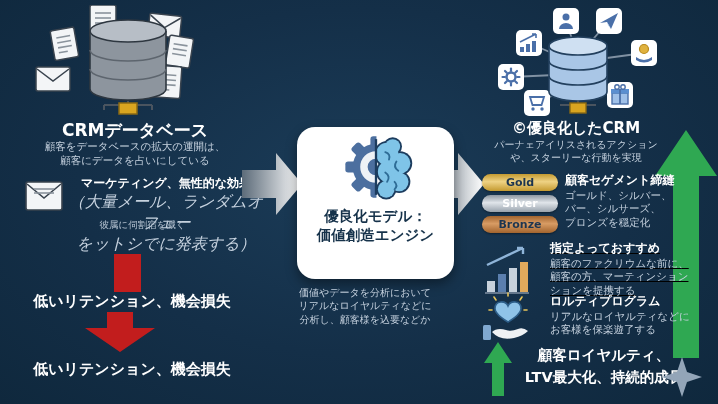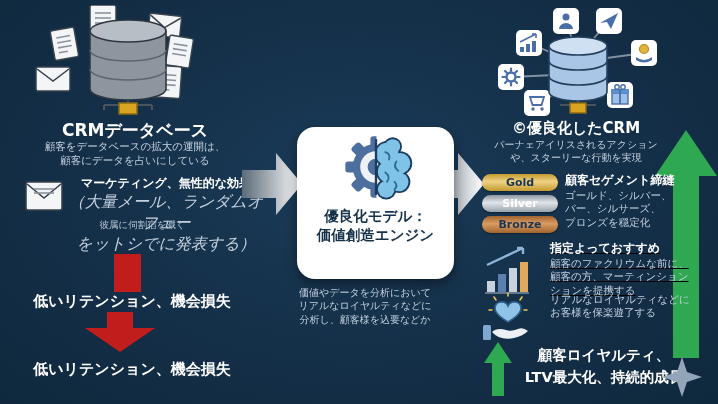--- a/index.html
+++ b/index.html
@@ -365,20 +365,21 @@
         <line x1="26" y1="4" x2="26" y2="1"></line>
         <line x1="38" y1="8" x2="40" y2="5"></line>
       <line x1="10" y1="18" x2="7" y2="18"></line>
         <line x1="42" y1="18" x2="45" y2="18"></line>
     </g>
     <path d="M26,14 c-2.5,-6 -13,-5.5 -13,2.5 c0,6.5 13,13.5 13,13.5 c0,0 13,-7 13,-13.5 c0,-8 -10.5,-8.5 -13,-2.5 z" fill="#8fc3e8" stroke="#2e5f8a" stroke-width="1.6"></path>
     <rect x="1" y="33" width="8" height="15" rx="1.5" fill="#7fa8d0"></rect>
     <path d="M10,40 q8,9 22,6 q9,-2 14,-7 q-5,-4 -10,-2 q-7,3 -12,1 q-3,-1 -6,-1 q-5,0 -8,3 z" fill="#eef1f4"></path>
   </svg>
   <div class="abs sec-text loy-text">
+    <div class="white b sec-head">ロルティプログラム</div>
     <div class="muted sec-line">リアルなロイヤルティなどに</div>
     <div class="muted sec-line">お客様を保楽遊了する</div>
   </div>
 
   <svg class="abs" style="left:484px; top:342px;" width="28" height="54" viewBox="0 0 28 54">
     <polygon points="14,0 28,21 20,21 20,54 8,54 8,21 0,21" fill="#2fa852"></polygon>
   </svg>
   <div class="abs ctr white b outcome-text">
     <div>顧客ロイヤルティ、</div>
     <div>LTV最大化、持続的成長</div>

